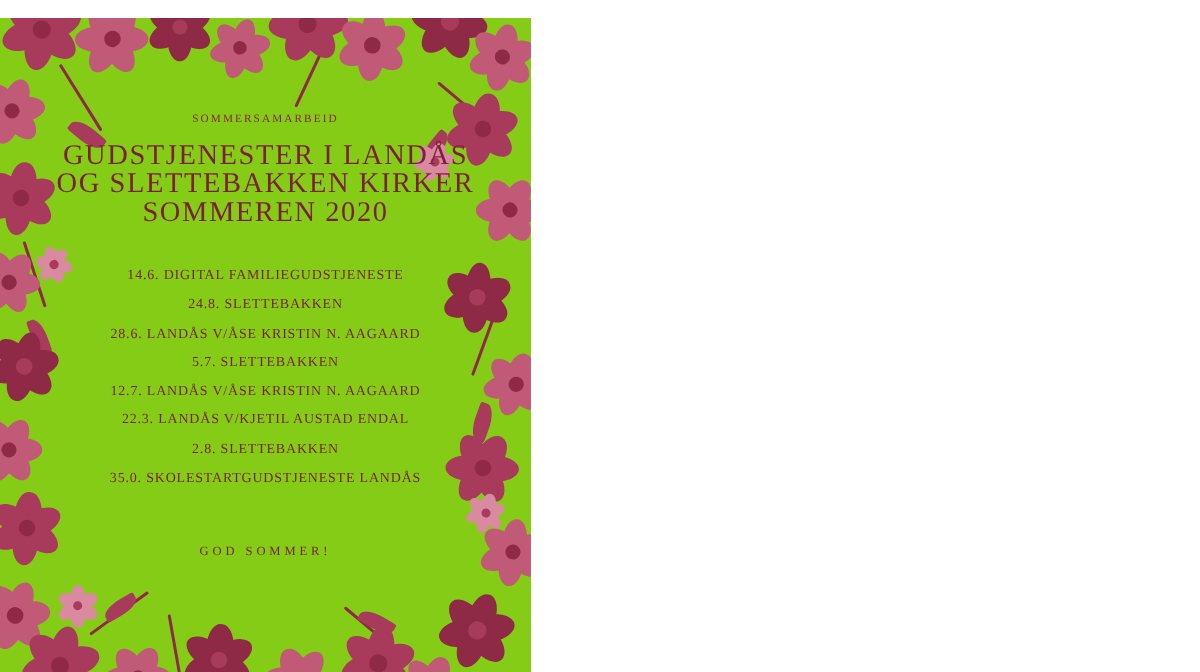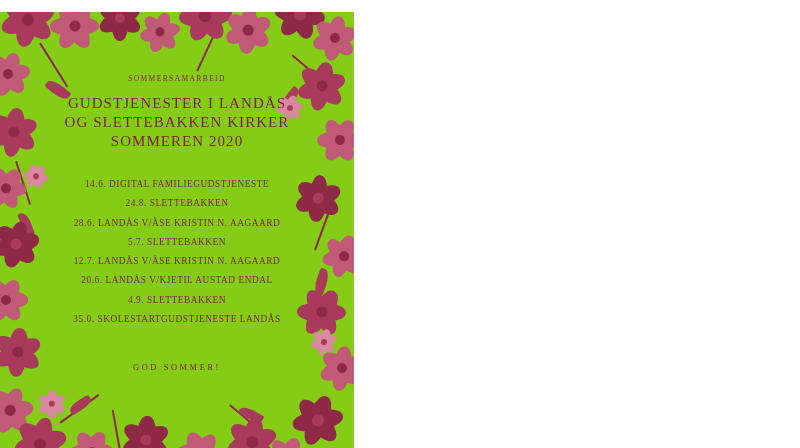--- a/index.html
+++ b/index.html
@@ -52,21 +52,21 @@
     letter-spacing: 1.4px;
     color: #8a2740;
     font-family: "Liberation Serif", serif;
   }
 
   .title-block {
     margin-top: 11px;
     text-align: center;
   }
   .title-line {
-    font-size: 15px;
+    font-size: 19px;
     letter-spacing: 1.05px;
     line-height: 19px;
     color: #7d1f38;
     white-space: nowrap;
   }
 
   .events {
     margin-top: 24px;
     text-align: center;
     width: 100%;
@@ -434,20 +434,20 @@
       <div class="title-line">OG SLETTEBAKKEN KIRKER</div>
       <div class="title-line">SOMMEREN 2020</div>
     </div>
 
     <div class="events">
       <div class="event">14.6. DIGITAL FAMILIEGUDSTJENESTE</div>
       <div class="event">24.8. SLETTEBAKKEN</div>
       <div class="event">28.6.  LANDÅS V/ÅSE KRISTIN N. AAGAARD</div>
       <div class="event">5.7. SLETTEBAKKEN</div>
       <div class="event">12.7.  LANDÅS V/ÅSE KRISTIN N. AAGAARD</div>
-      <div class="event">20.6.  LANDÅS V/KJETIL AUSTAD ENDAL</div>
-      <div class="event">4.9. SLETTEBAKKEN</div>
+      <div class="event">22.3.  LANDÅS V/KJETIL AUSTAD ENDAL</div>
+      <div class="event">2.8. SLETTEBAKKEN</div>
       <div class="event">35.0. SKOLESTARTGUDSTJENESTE LANDÅS</div>
     </div>
 
     <div class="footer">GOD SOMMER!</div>
   </div>
 </div>
 
 </body></html>

